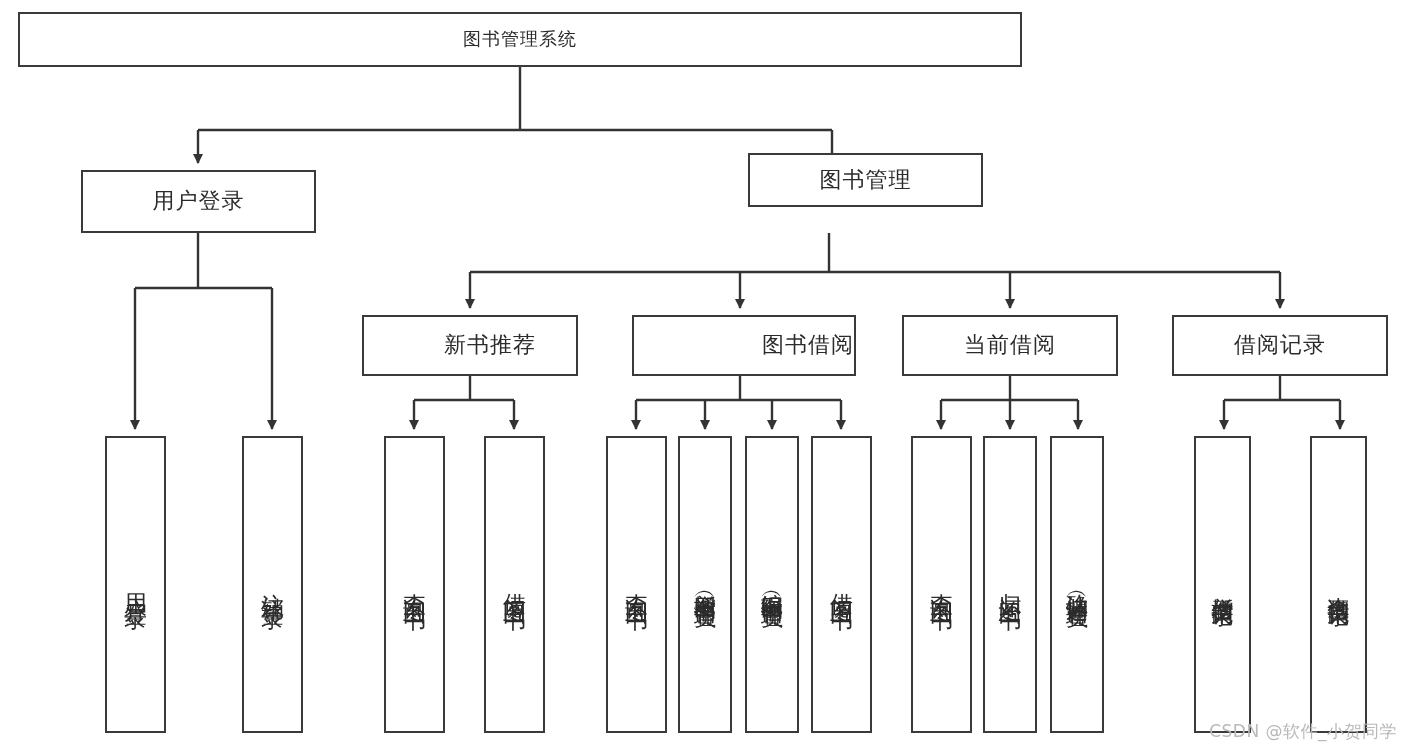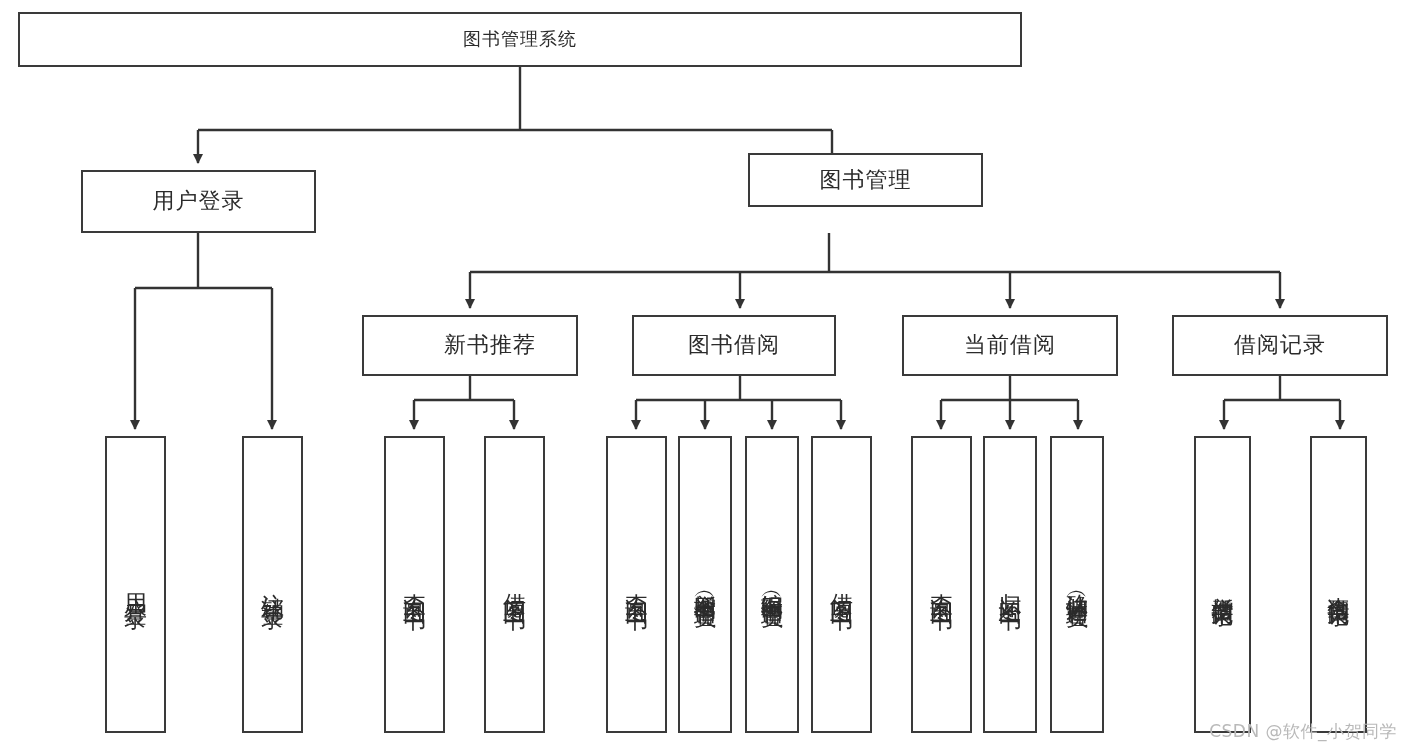--- a/index.html
+++ b/index.html
@@ -84,21 +84,21 @@
   <div class="node h-node" style="left:81px;top:170px;width:235px;height:63px;">
     <span class="lbl">用户登录</span>
   </div>
   <div class="node h-node" style="left:712px;top:153px;width:235px;height:54px;margin-left:36px;">
     <span class="lbl">图书管理</span>
   </div>
 
   <div class="node h-node" style="left:362px;top:315px;width:216px;height:61px;padding-left:40px;">
     <span class="lbl">新书推荐</span>
   </div>
-  <div class="node h-node" style="left:632px;top:315px;width:204px;height:61px;">
+  <div class="node h-node" style="left:632px;top:315px;width:224px;height:61px;justify-content:flex-end;">
     <span class="lbl">图书借阅</span>
   </div>
   <div class="node h-node" style="left:902px;top:315px;width:216px;height:61px;">
     <span class="lbl">当前借阅</span>
   </div>
   <div class="node h-node" style="left:1172px;top:315px;width:216px;height:61px;">
     <span class="lbl">借阅记录</span>
   </div>
 
   <div class="node v-node" style="left:105px;top:436px;width:61px;height:297px;">

